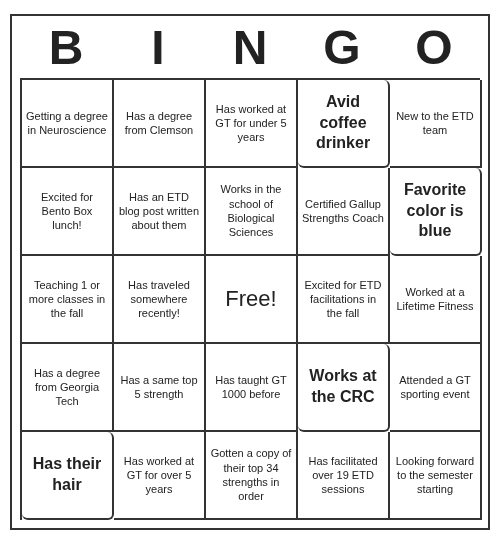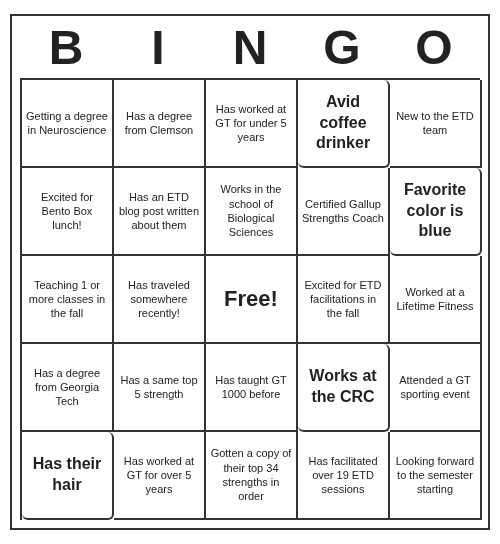--- a/index.html
+++ b/index.html
@@ -47,21 +47,21 @@
       align-items: center;
       justify-content: center;
       text-align: center;
       padding: 4px;
       font-size: 11px;
       color: #222;
       line-height: 1.3;
     }
     .bingo-cell.free {
       font-size: 22px;
-      font-weight: bold;
+      font-weight: normal;
     }
     .bingo-cell.large-text {
       font-size: 16px;
       font-weight: bold;
       border-radius: 6px;
     }
   </style>
 </head>
 <body>
 

